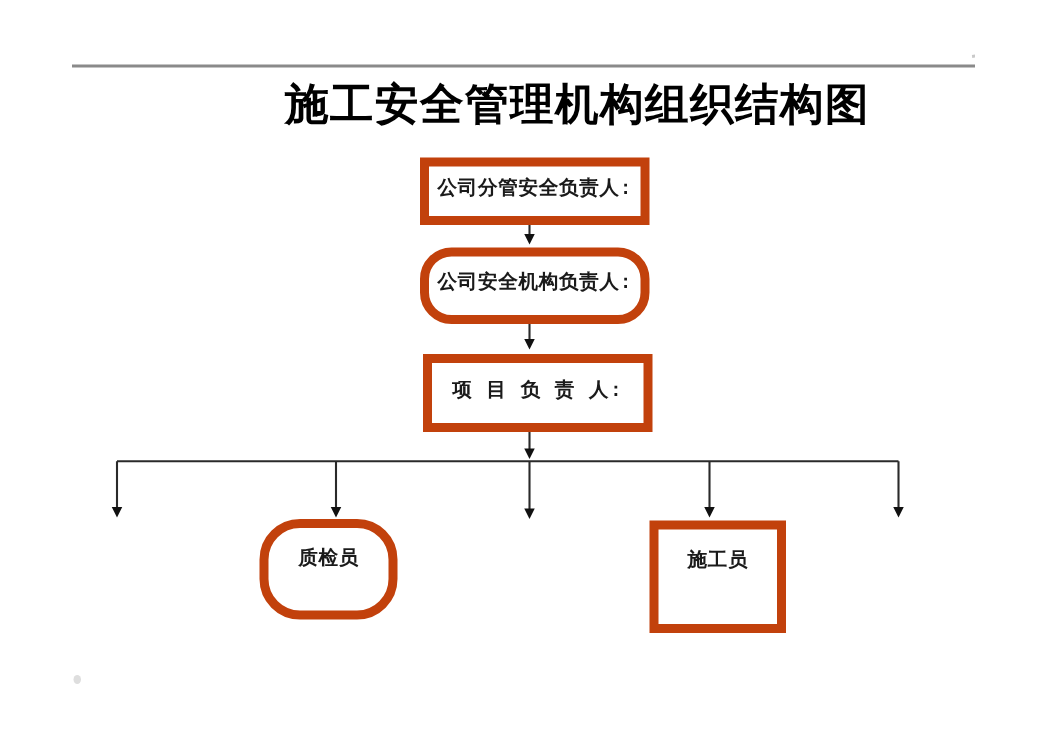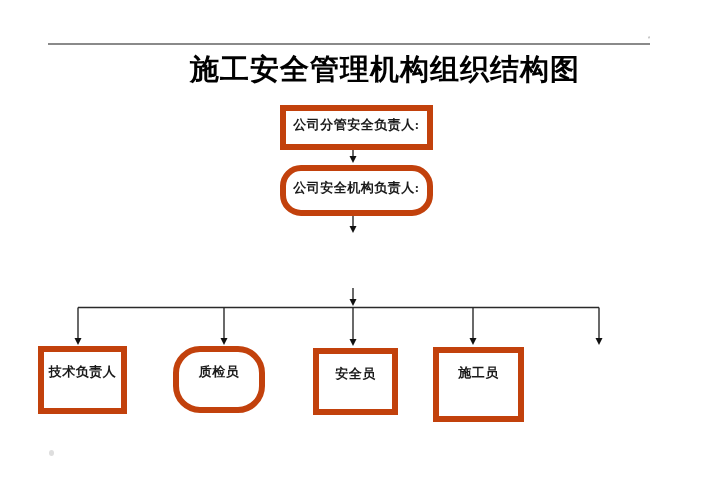--- a/index.html
+++ b/index.html
@@ -6,21 +6,21 @@
     margin: 0;
     padding: 0;
     background: #ffffff;
   }
   .page {
     position: relative;
     width: 650px;
     height: 500px;
     background: #ffffff;
     overflow: hidden;
-    font-family: Liberation Serif, serif;
+    font-family: Liberation Mono, monospace;
     color: #1a1a1a;
   }
   .top-rule {
     position: absolute;
     left: 48px;
     top: 43px;
     width: 613px;
     height: 2px;
     background: #8a8a8a;
   }
@@ -128,29 +128,26 @@
       <polygon points="595.5,338 602.5,338 599,345"></polygon>
     </g>
   </svg>
 
   <div class="box chain-1">
     <span class="label">公司分管安全负责人:</span>
   </div>
   <div class="box chain-2">
     <span class="label">公司安全机构负责人:</span>
   </div>
+  <div class="box chain-3">
+    <span class="label">项 目 负 责 人:</span>
+  </div>
 
-  <div class="box leaf-1">
-    <span class="label">技术负责人</span>
-  </div>
   <div class="box leaf-2">
     <span class="label">质检员</span>
-  </div>
-  <div class="box leaf-3">
-    <span class="label">安全员</span>
   </div>
   <div class="box leaf-4">
     <span class="label">施工员</span>
   </div>
 
   <div class="stray-bottom"></div>
 
 </div>
 
 </body></html>

